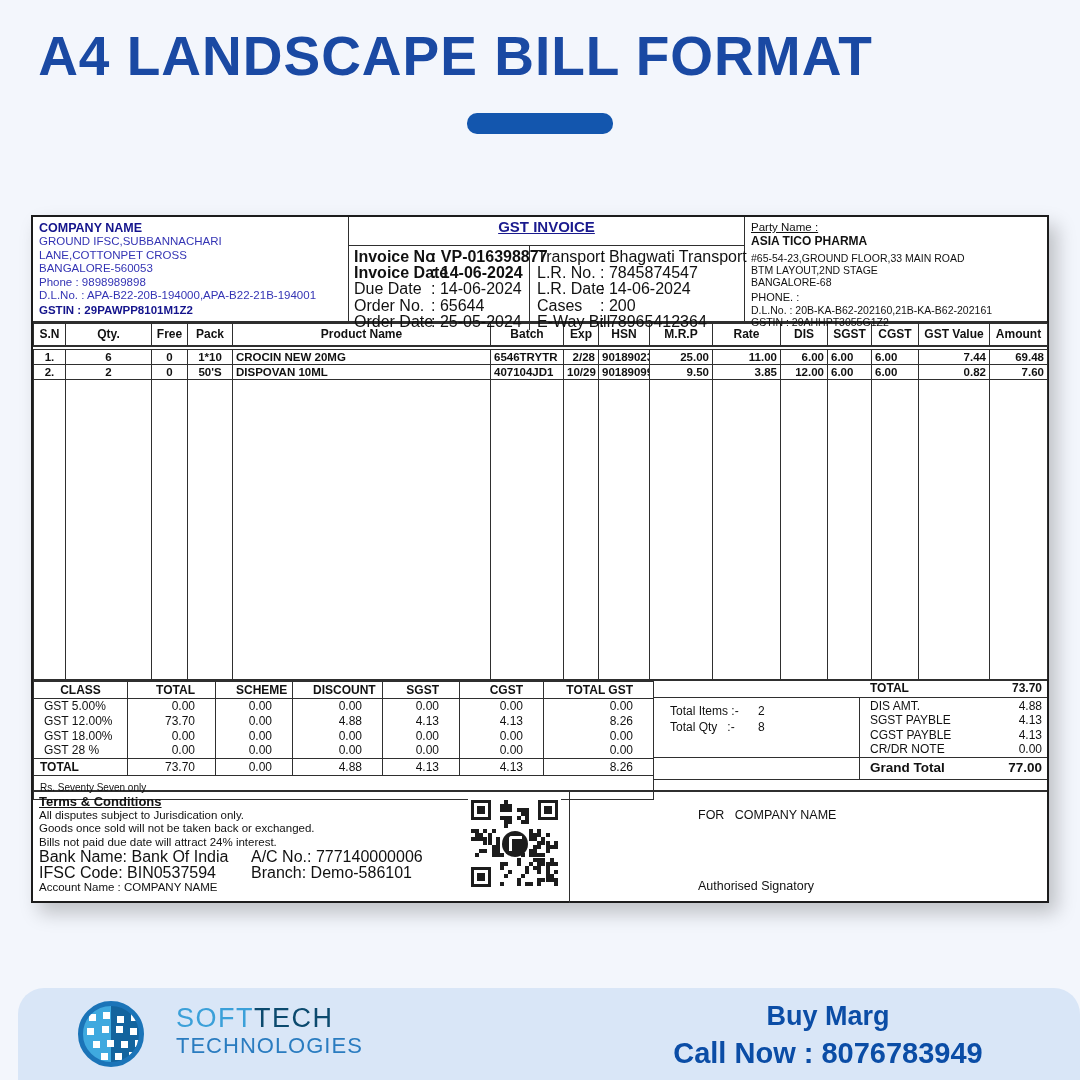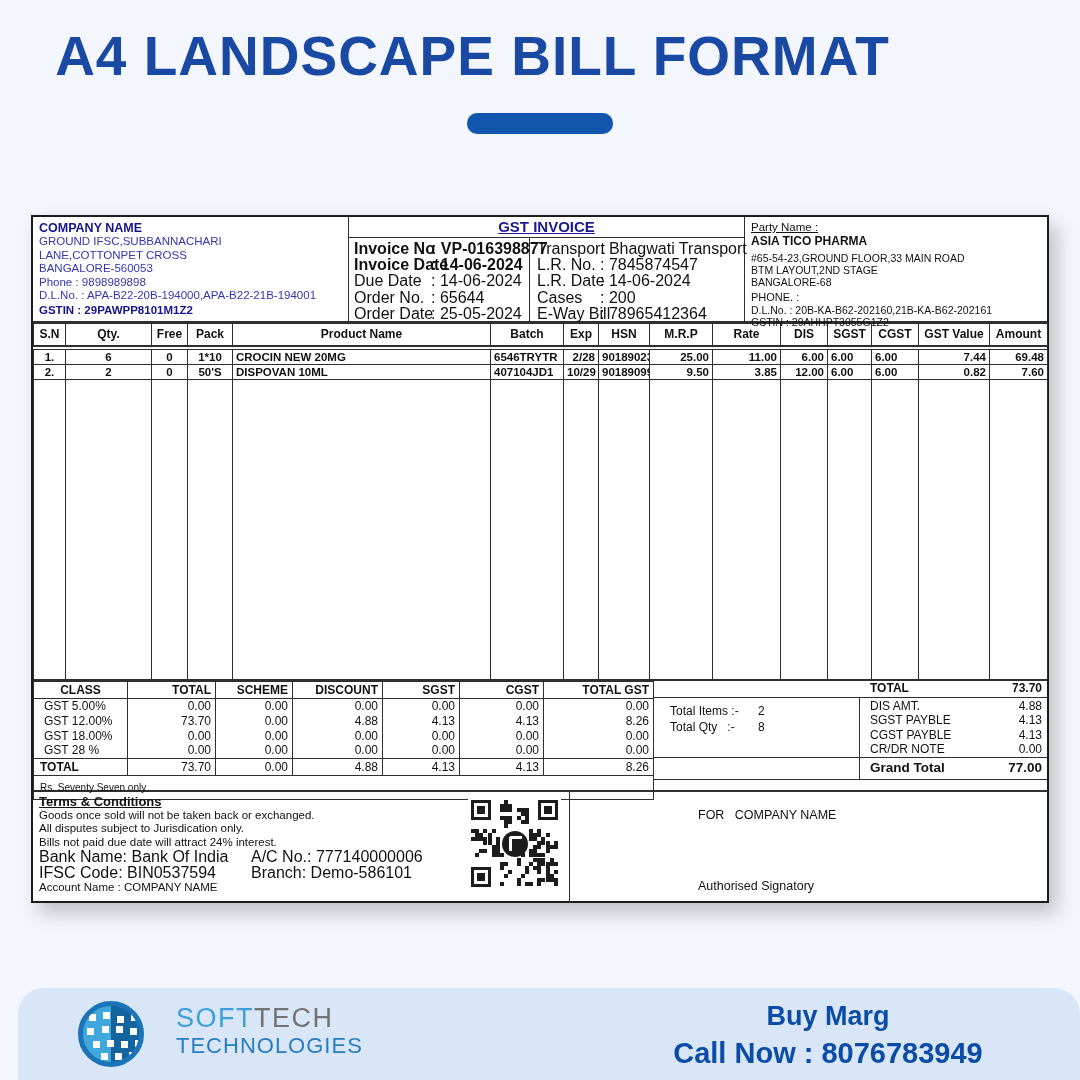--- a/index.html
+++ b/index.html
@@ -6,21 +6,21 @@
   html,body { width:1080px; height:1080px; }
   body {
     font-family:"Liberation Sans", sans-serif;
     background:#f3f6fc;
     position:relative;
     overflow:hidden;
     color:#111;
   }
   
   .page-title {
-    position:absolute; top:24px; left:17px; width:911px;
+    position:absolute; top:24px; left:0; width:911px;
     text-align:center; font-size:55px; font-weight:bold;
     color:#1a49a3; letter-spacing:1px;
   }
   .title-bar {
     position:absolute; top:113px; left:467px; width:146px; height:21px;
     background:#1356ae; border-radius:10px;
   }
   
   .invoice {
     position:absolute; left:31px; top:215px; width:1018px; height:688px;
@@ -29,21 +29,21 @@
     font-size:12px;
   }
   .inv-header { display:flex; height:106px; border-bottom:2px solid #2f2f2f; }
   .seller-box { width:316px; border-right:1.5px solid #2f2f2f; padding:4px 6px; }
   .seller-name { color:#14148c; font-weight:bold; font-size:12.5px; }
   .seller-line { color:#3434b4; font-size:11.5px; line-height:13.5px; }
   .seller-gstin { color:#14148c; font-weight:bold; font-size:11.5px; margin-top:1px; }
   .mid-box { width:396px; border-right:1.5px solid #2f2f2f; display:flex; flex-direction:column; }
   .gst-title {
     text-align:center; font-weight:bold; color:#1a1a8e; font-size:15px;
-    text-decoration:underline; border-bottom:1.5px solid #2f2f2f; padding:1px 0 2px;
+    text-decoration:underline; border-bottom:1.5px solid #2f2f2f; padding:1px 0 10px;
   }
   .mid-cols { display:flex; flex:1; }
   .mid-left { width:181px; border-right:1px solid #2f2f2f; padding:3px 0 0 5px; }
   .mid-right { flex:1; padding:3px 0 0 7px; }
   .pair { display:flex; line-height:16.2px; font-size:16px; white-space:nowrap; }
   .pair .lbl { flex:none; }
   .mid-left .lbl { width:77px; }
   .mid-right .lbl { width:63px; }
   .pair .val::before { content:": "; }
   .pair.bold { font-weight:bold; }
@@ -59,21 +59,21 @@
     font-weight:bold; font-size:12px; text-align:center;
     border:1px solid #2f2f2f; border-bottom:2px solid #2f2f2f; height:22px;
   }
   tr.gap td { border:none; height:4px; }
   tr.ir td { border:1px solid #2f2f2f; height:15px; font-weight:bold; padding:0 3px; }
   tr.ibody td { border-left:1px solid #2f2f2f; border-right:1px solid #2f2f2f; border-top:1px solid #2f2f2f; height:299px; }
   td.al { text-align:left; } td.ar { text-align:right; } td.ac { text-align:center; }
   
   .summary { display:flex; border-top:2px solid #2f2f2f; height:111px; }
   table.cls { border-collapse:collapse; width:620px; table-layout:fixed; }
-  table.cls td { font-size:12px; padding:0 4px; white-space:nowrap; }
+  table.cls td { font-size:12px; padding:0 20px; white-space:nowrap; }
   tr.ch td { font-weight:bold; border:1px solid #2f2f2f; height:17px; text-align:right; }
   tr.ch td:first-child { text-align:center; }
   tr.cr td { height:15px; text-align:right; border-left:1px solid #2f2f2f; border-right:1px solid #2f2f2f; }
   tr.cr td:first-child { text-align:left; padding-left:10px; }
   tr.ct td { border:1px solid #2f2f2f; height:17px; text-align:right; font-size:12px; }
   tr.ct td:first-child { text-align:left; font-weight:bold; padding-left:6px; }
   tr.cw td { border:1px solid #2f2f2f; height:24px; font-size:10px; text-align:left !important; padding-left:6px; }
   .rpanel { width:398px; display:flex; flex-direction:column; font-size:12px; }
   .rp-total { height:17px; display:flex; border-bottom:1px solid #2f2f2f; font-weight:bold; }
   .rp-total .t-lbl { margin-left:216px; }
@@ -118,21 +118,21 @@
   .globe { position:absolute; left:60px; top:13px; width:66px; height:66px; border-radius:50%;
            border:5px solid #1b74b8; background:linear-gradient(90deg,#3fa9df 50%,#13649e 50%);
            overflow:hidden; }
   .globe-squares { position:absolute; left:0; top:0; width:7px; height:7px; background:#fff;
     box-shadow:14px -2px #fff, 28px 2px #fff, 42px 0px #fff, -2px 14px #fff, 13px 12px #fff,
                27px 12px #fff, 41px 14px #fff, 4px 27px #fff, 18px 26px #fff, 32px 27px #fff,
                46px 26px #fff, 12px 39px #fff, 26px 39px #fff, 40px 38px #fff;
     transform:translate(6px,8px); }
   .soft-text { position:absolute; left:158px; top:16px; line-height:28px; letter-spacing:1.5px; }
   .soft-line1 { font-size:27px; }
-  .soft-line1 .c1 { color:#3ba0d9; } .soft-line1 .c2 { color:#737373; }
+  .soft-line1 .c1 { color:#3ba0d9; } .soft-line1 .c2 { color:#0c4a6e; }
   .soft-line2 { font-size:22px; color:#2a7cc0; letter-spacing:1px; }
   .marg-box { position:absolute; left:407px; top:14px; width:116px; height:66px; background:#fff;
               border:1px solid #b9c6bf; display:flex; flex-direction:column; align-items:center; }
   .marg-word { font-family:"Liberation Serif", serif; font-style:italic; font-weight:bold;
                font-size:23px; line-height:24px; margin-top:1px; }
   .marg-word .m { color:#d6232a; font-size:27px; } .marg-word .arg { color:#1b3f94; }
   .marg-tag { font-size:7px; color:#2a2a2a; border-top:1.5px solid #2e9c8e; padding-top:1px;
               line-height:9px; margin-bottom:2px; }
   .marg-erp { margin-top:auto; width:100%; background:#517d6e; color:#fff; text-align:center;
               font-family:"Liberation Serif", serif; font-size:14px; line-height:23px; }
@@ -436,22 +436,22 @@
         <div class="spacer"></div>
         <span class="g-lbl">Grand Total</span>
         <span class="g-val">77.00</span>
       </div>
     </div>
   </div>
 
   <div class="bottom">
     <div class="terms-box">
       <div class="sec-head">Terms &amp; Conditions</div>
+      <div class="terms-line">All disputes subject to  Jurisdication only.</div>
       <div class="terms-line">Goods once sold will not be taken back or exchanged.</div>
-      <div class="terms-line">All disputes subject to  Jurisdication only.</div>
       <div class="terms-line">Bills not paid due date will attract 24% interest.</div>
       <div class="bank-row">
         <span class="bpair pair">
           <span class="lbl">Bank Name</span>
             <span class="val">Bank Of India</span>
         </span>
         <span class="bpair pair">
           <span class="lbl">A/C No.</span>
             <span class="val">777140000006</span>
         </span>

